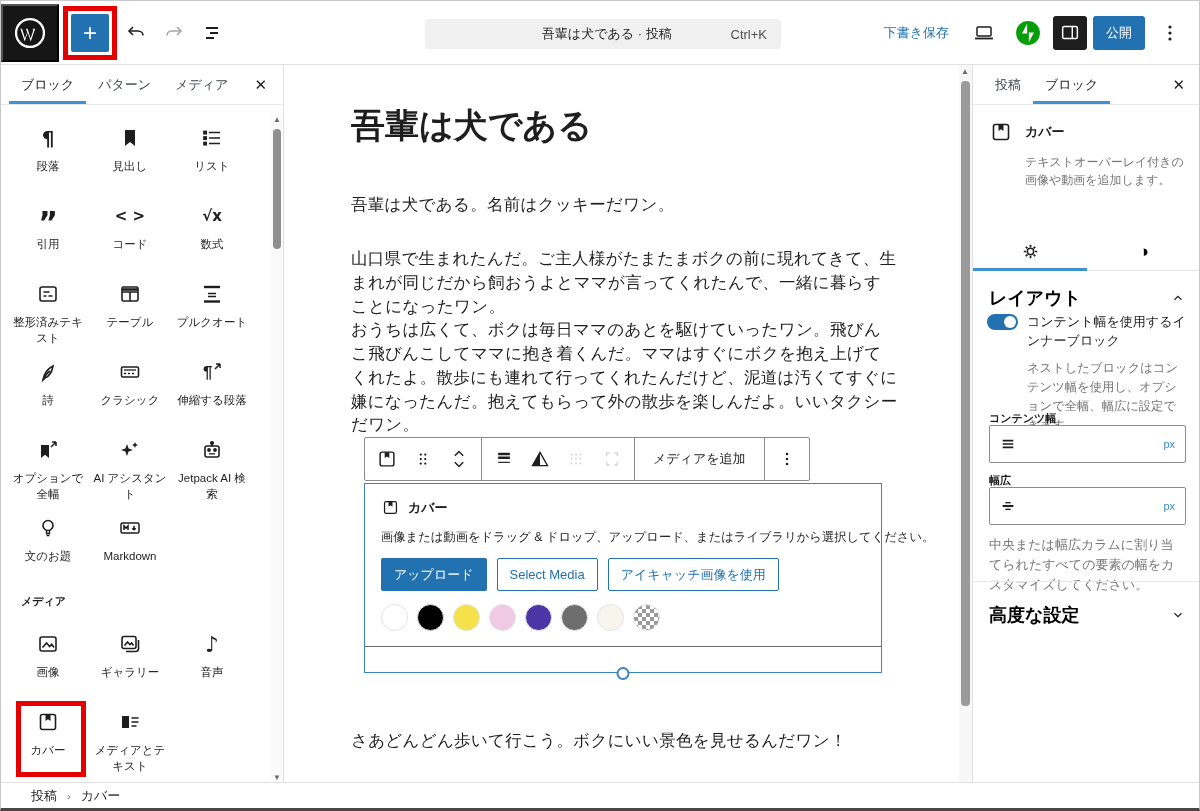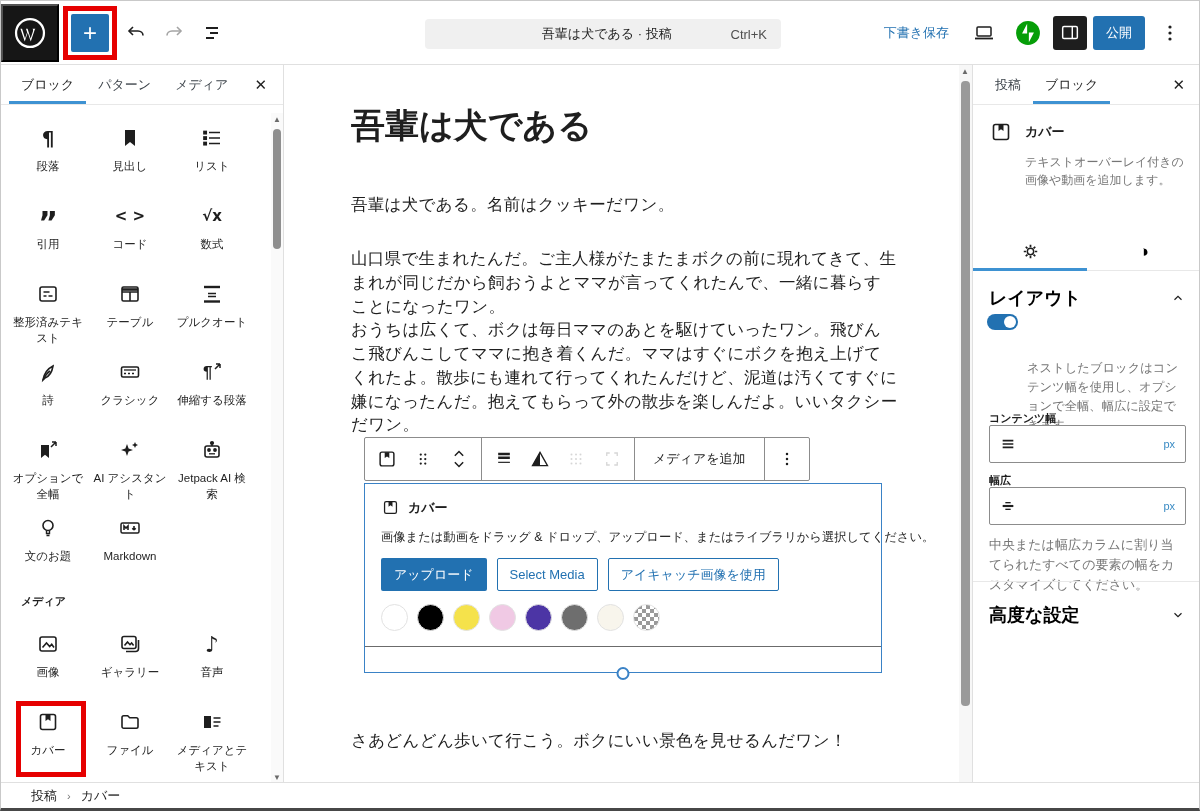--- a/index.html
+++ b/index.html
@@ -400,28 +400,20 @@
         <span class="bicon">
           <svg class="ico" viewBox="0 0 24 24" fill="none" stroke="#1e1e1e" stroke-width="1.6">
               <rect x="4.5" y="4.5" width="15" height="15" rx="2"></rect>
               <path d="M9.5 4.5h5v6.5l-2.5-1.8-2.5 1.8z" fill="#1e1e1e" stroke="none"></path>
             </svg>
           </span>
         <span class="blabel">カバー</span>
       </button>
       <button class="cell">
         <span class="bicon">
-          <svg class="ico" viewBox="0 0 24 24" fill="none" stroke="#1e1e1e" stroke-width="1.6">
-              <path d="M4 7.5c0-1 .7-1.7 1.7-1.7h4l2 2h6.6c1 0 1.7.7 1.7 1.7v7c0 1-.7 1.7-1.7 1.7H5.7c-1 0-1.7-.7-1.7-1.7z"></path>
-            </svg>
-          </span>
-        <span class="blabel">ファイル</span>
-      </button>
-      <button class="cell">
-        <span class="bicon">
           <svg class="ico" viewBox="0 0 24 24">
               <rect x="4" y="6" width="7" height="12" fill="#1e1e1e"></rect>
               <path d="M13.5 8h7M13.5 12h7M13.5 16h5" stroke="#1e1e1e" stroke-width="1.7"></path>
             </svg>
           </span>
         <span class="blabel">メディアとテキスト</span>
       </button>
     </div>
 
     <div class="panel-scroll">
@@ -590,20 +582,21 @@
         <svg width="14" height="14" viewBox="0 0 24 24" fill="none" stroke="#1e1e1e" stroke-width="2">
             <path d="M6 15l6-6 6 6"></path>
           </svg>
       </span>
     </button>
 
     <div class="toggle-row">
       <span class="toggle">
           <span class="knob"></span>
         </span>
+      <span class="toggle-label">コンテント幅を使用するインナーブロック</span>
     </div>
     <div class="layout-desc">ネストしたブロックはコンテンツ幅を使用し、オプションで全幅、幅広に設定できます。</div>
 
     <div class="field-label cw-label">コンテンツ幅</div>
     <div class="field cw-field">
       <span>
         <svg width="16" height="16" viewBox="0 0 24 24" stroke="#1e1e1e" fill="none">
             <path d="M4 7h16M4 12h16M4 17h16" stroke-width="2.6"></path>
           </svg>
       </span>

